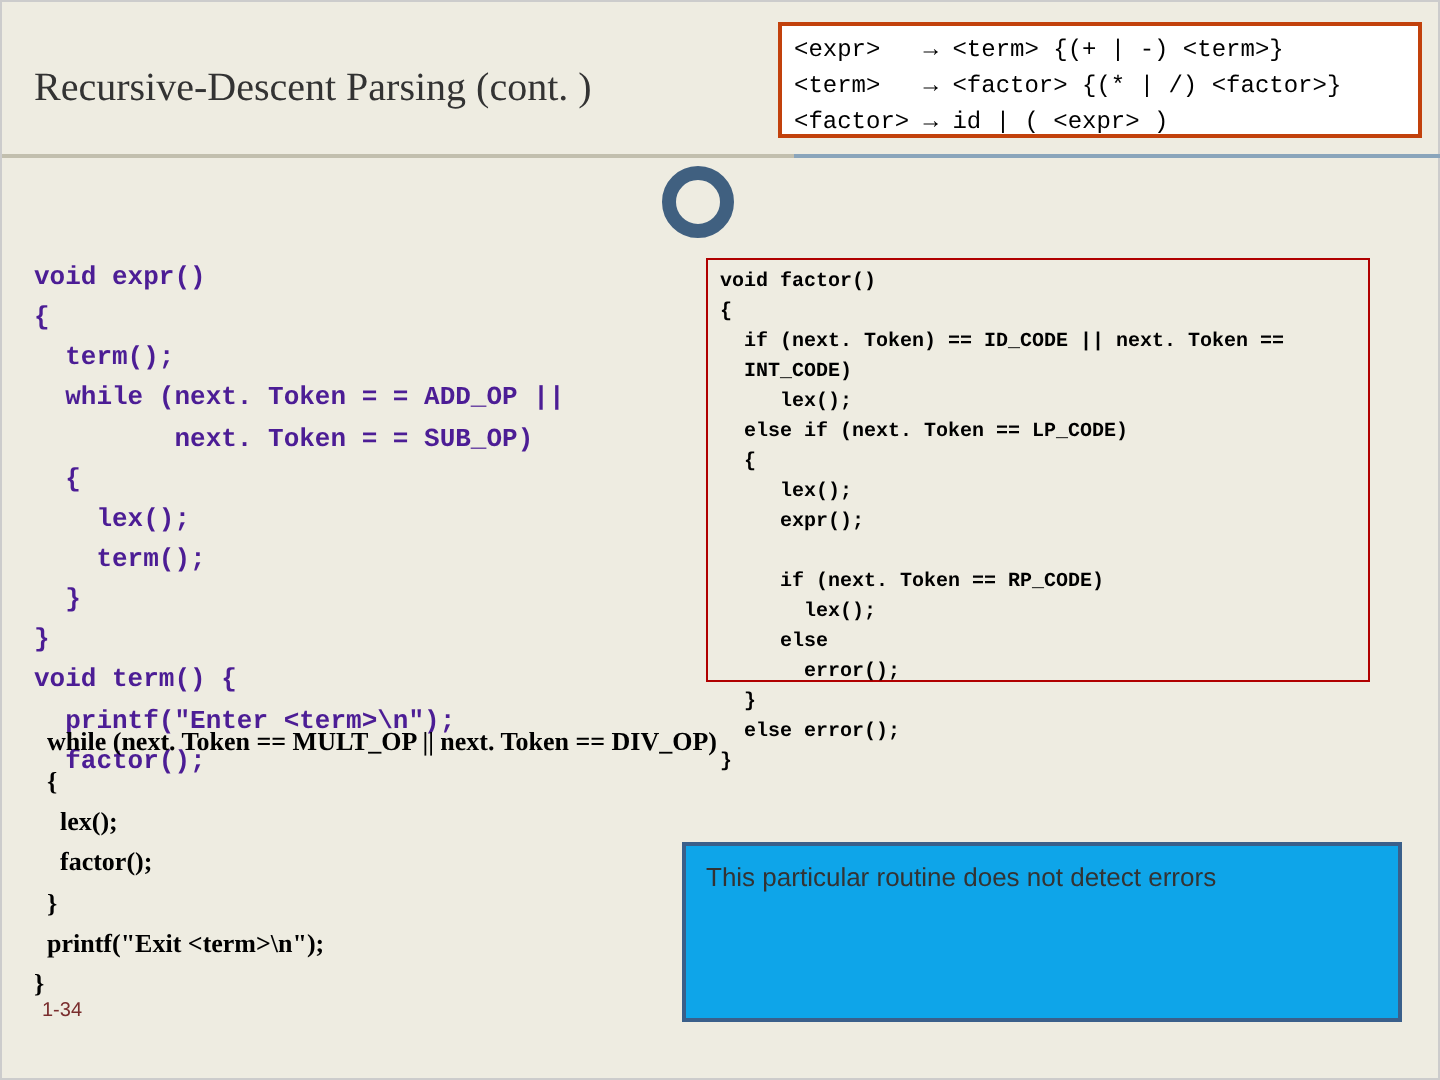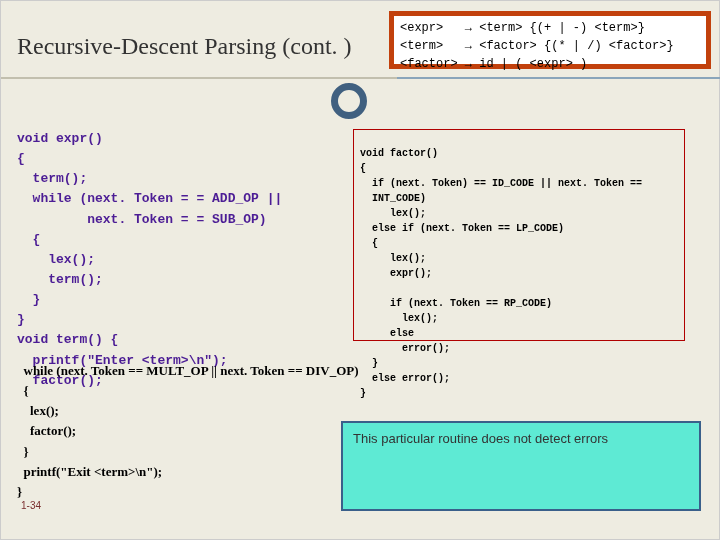--- a/index.html
+++ b/index.html
@@ -7,21 +7,21 @@
   .slide {
     width: 720px; height: 540px;
     background: #eeece1;
     position: relative;
     border: 1px solid #ccc;
   }
   .title-area {
     position: absolute;
     left: 16px; top: 32px;
     font-family: Georgia, 'Times New Roman', serif;
-    font-size: 24px;
+    font-size: 20px;
     color: #333;
   }
   .title-underline {
     position: absolute;
     left: 0; top: 76px;
     width: 720px; height: 2px;
     background: linear-gradient(to right, #c2bfae 0%, #c2bfae 55%, #8aa5bb 55%, #8aa5bb 100%);
   }
   .ring {
     position: absolute;
@@ -29,21 +29,21 @@
     width: 36px; height: 36px;
     border: 7px solid #406080;
     border-radius: 50%;
     background: #eeece1;
   }
   .grammar-box {
     position: absolute;
     left: 388px; top: 10px;
     width: 322px; height: 58px;
     background: #fff;
-    border: 5px solid #c2410c;
+    border: 2px solid #c2410c;
     font-family: Consolas, 'Courier New', monospace;
     font-size: 12px;
     line-height: 1.5;
     padding: 3px 6px;
     color: #000;
   }
   .code-left {
     position: absolute;
     left: 16px; top: 128px;
     font-family: Consolas, 'Courier New', monospace;
@@ -61,36 +61,36 @@
     font-size: 13px;
     line-height: 1.55;
     white-space: pre;
     color: #000;
   }
   .factor-box {
     position: absolute;
     left: 352px; top: 128px;
     width: 332px; height: 212px;
     border: 1px solid #b00000;
-    padding: 16px 6px;
+    padding: 4px 6px;
   }
   .factor-code {
     font-family: Consolas, 'Courier New', monospace;
     font-weight: bold;
     font-size: 10px;
     line-height: 1.5;
     white-space: pre;
     color: #000;
   }
   .note-box {
     position: absolute;
     left: 340px; top: 420px;
     width: 360px; height: 90px;
     border: 2px solid #3a5f8a;
-    background: #5eead4;
+    background: #0ea5e9;
     padding: 8px 10px;
     font-family: Arial, sans-serif;
     font-size: 13px;
     color: #333;
   }
   .note-box p { margin-bottom: 10px; }
   .page-num {
     position: absolute;
     left: 20px; bottom: 28px;
     font-family: Arial, sans-serif;

